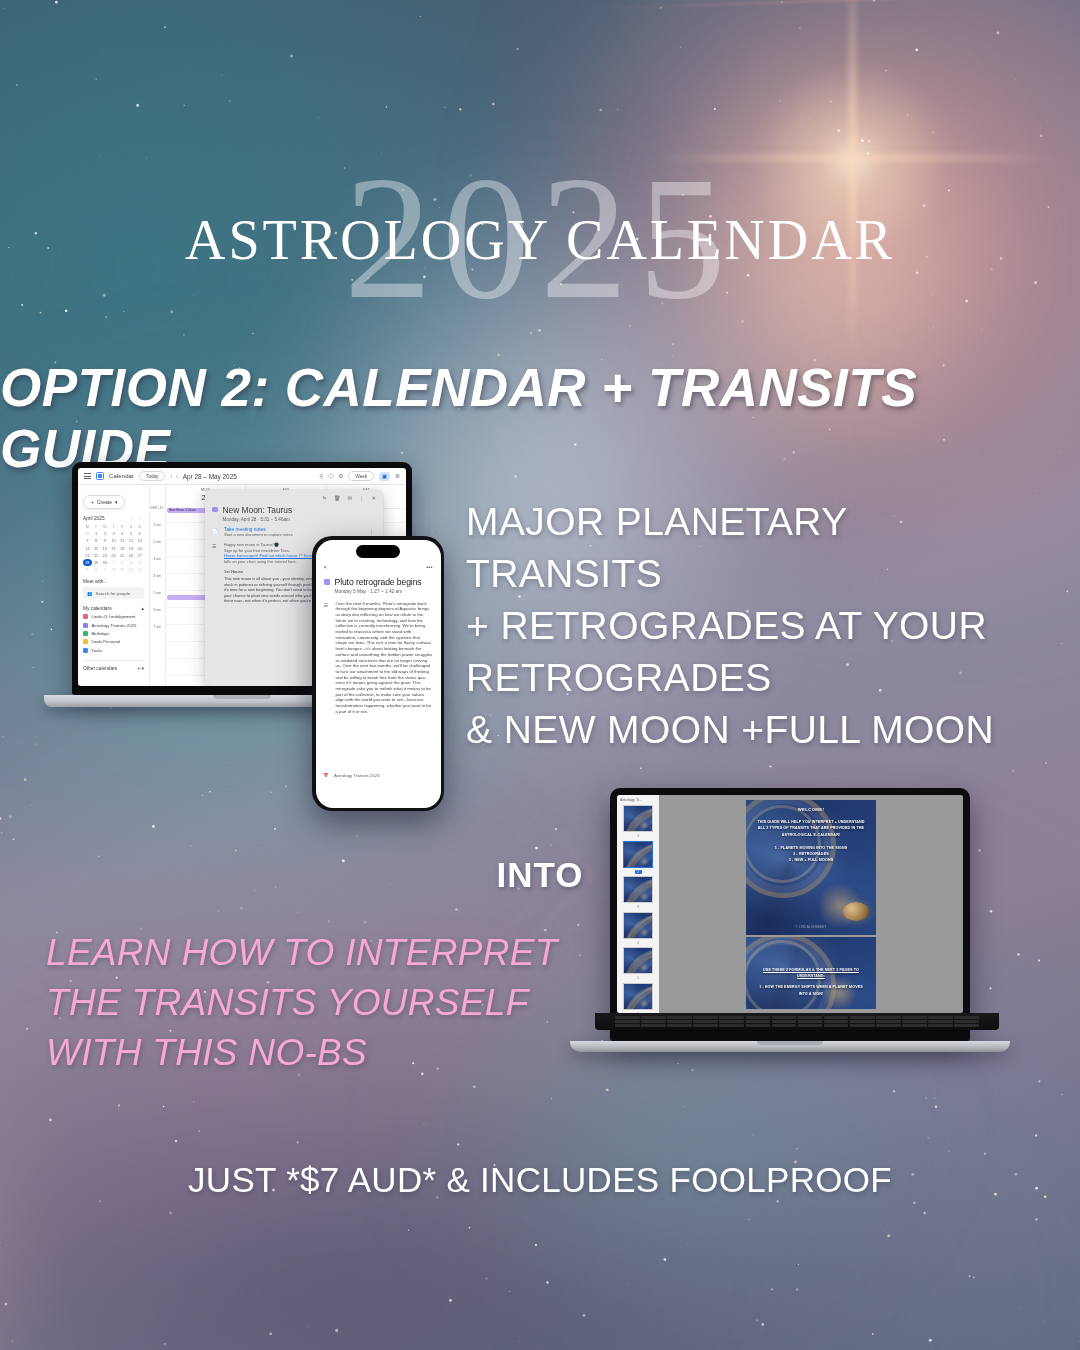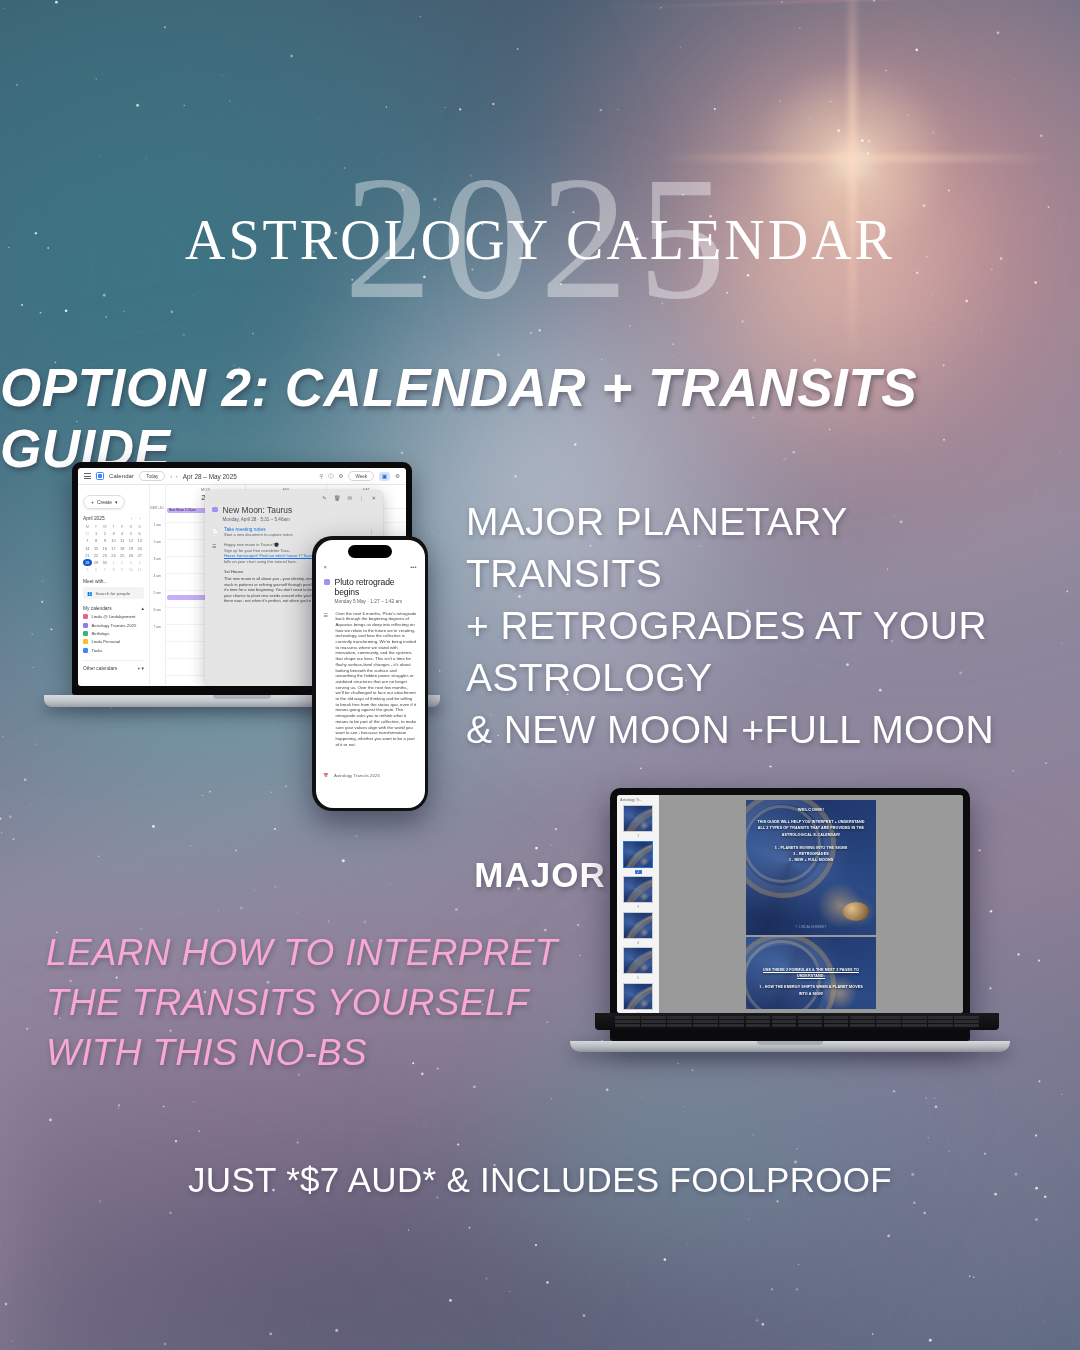--- a/index.html
+++ b/index.html
@@ -223,21 +223,21 @@
   .pop-ico{ width:7px; flex:none; color:#5f6368; font-size:5px; padding-top:1px; }
   .pop-sq{ width:5.5px; height:5.5px; background:#a390f0; border-radius:1.5px; margin-top:1.5px; }
   .pop-title{ font-size:8.4px; color:#3c4043; line-height:11px; }
   .pop-sub{ font-size:4.6px; color:#5f6368; margin-top:1px; }
   .pop-link{ font-size:4.8px; color:#1a73e8; }
   .pop-sm{ font-size:4px; color:#5f6368; line-height:5.4px; }
   .pop-body{ font-size:4px; color:#3c4043; line-height:5.4px; }
   .u{ color:#1a73e8; text-decoration:underline; }
 
   
-  #phone{ position:absolute; left:312px; top:536px; width:116px; height:275px; }
+  #phone{ position:absolute; left:312px; top:536px; width:132px; height:275px; }
   .phone-frame{
     width:100%; height:100%; background:#111114;
     border-radius:20px; padding:3.5px;
     box-shadow:0 12px 30px rgba(20,20,40,.5);
   }
   .phone-screen{ width:100%; height:100%; background:#fff; border-radius:17px;
     overflow:hidden; position:relative; padding:6px 8px; }
   .dyn-island{ position:absolute; left:50%; transform:translateX(-50%); top:5px;
     width:44px; height:13px; background:#000; border-radius:8px; }
   .ph-top{ display:flex; justify-content:space-between; align-items:center;
@@ -1026,25 +1026,25 @@
         <span>📅</span>
         <span>Astrology Transits 2025</span>
       </div>
     </div>
   </div>
 </div>
 
 <div class="feature-text">
   <div>MAJOR PLANETARY TRANSITS</div>
   <div>+ RETROGRADES AT YOUR</div>
-  <div>ASTROLOGY</div>
+  <div>RETROGRADES</div>
   <div>&amp; NEW MOON +FULL MOON</div>
 </div>
 
-<div class="plus-word">MAJOR</div>
+<div class="plus-word">INTO</div>
 <div class="learn-text">
   <div>LEARN HOW TO INTERPRET</div>
   <div>THE TRANSITS YOURSELF</div>
   <div>WITH THIS NO-BS</div>
 </div>
 
 <div id="laptop2">
   <div class="lid2">
     <div class="screen2">
       <div class="pdf-side">

